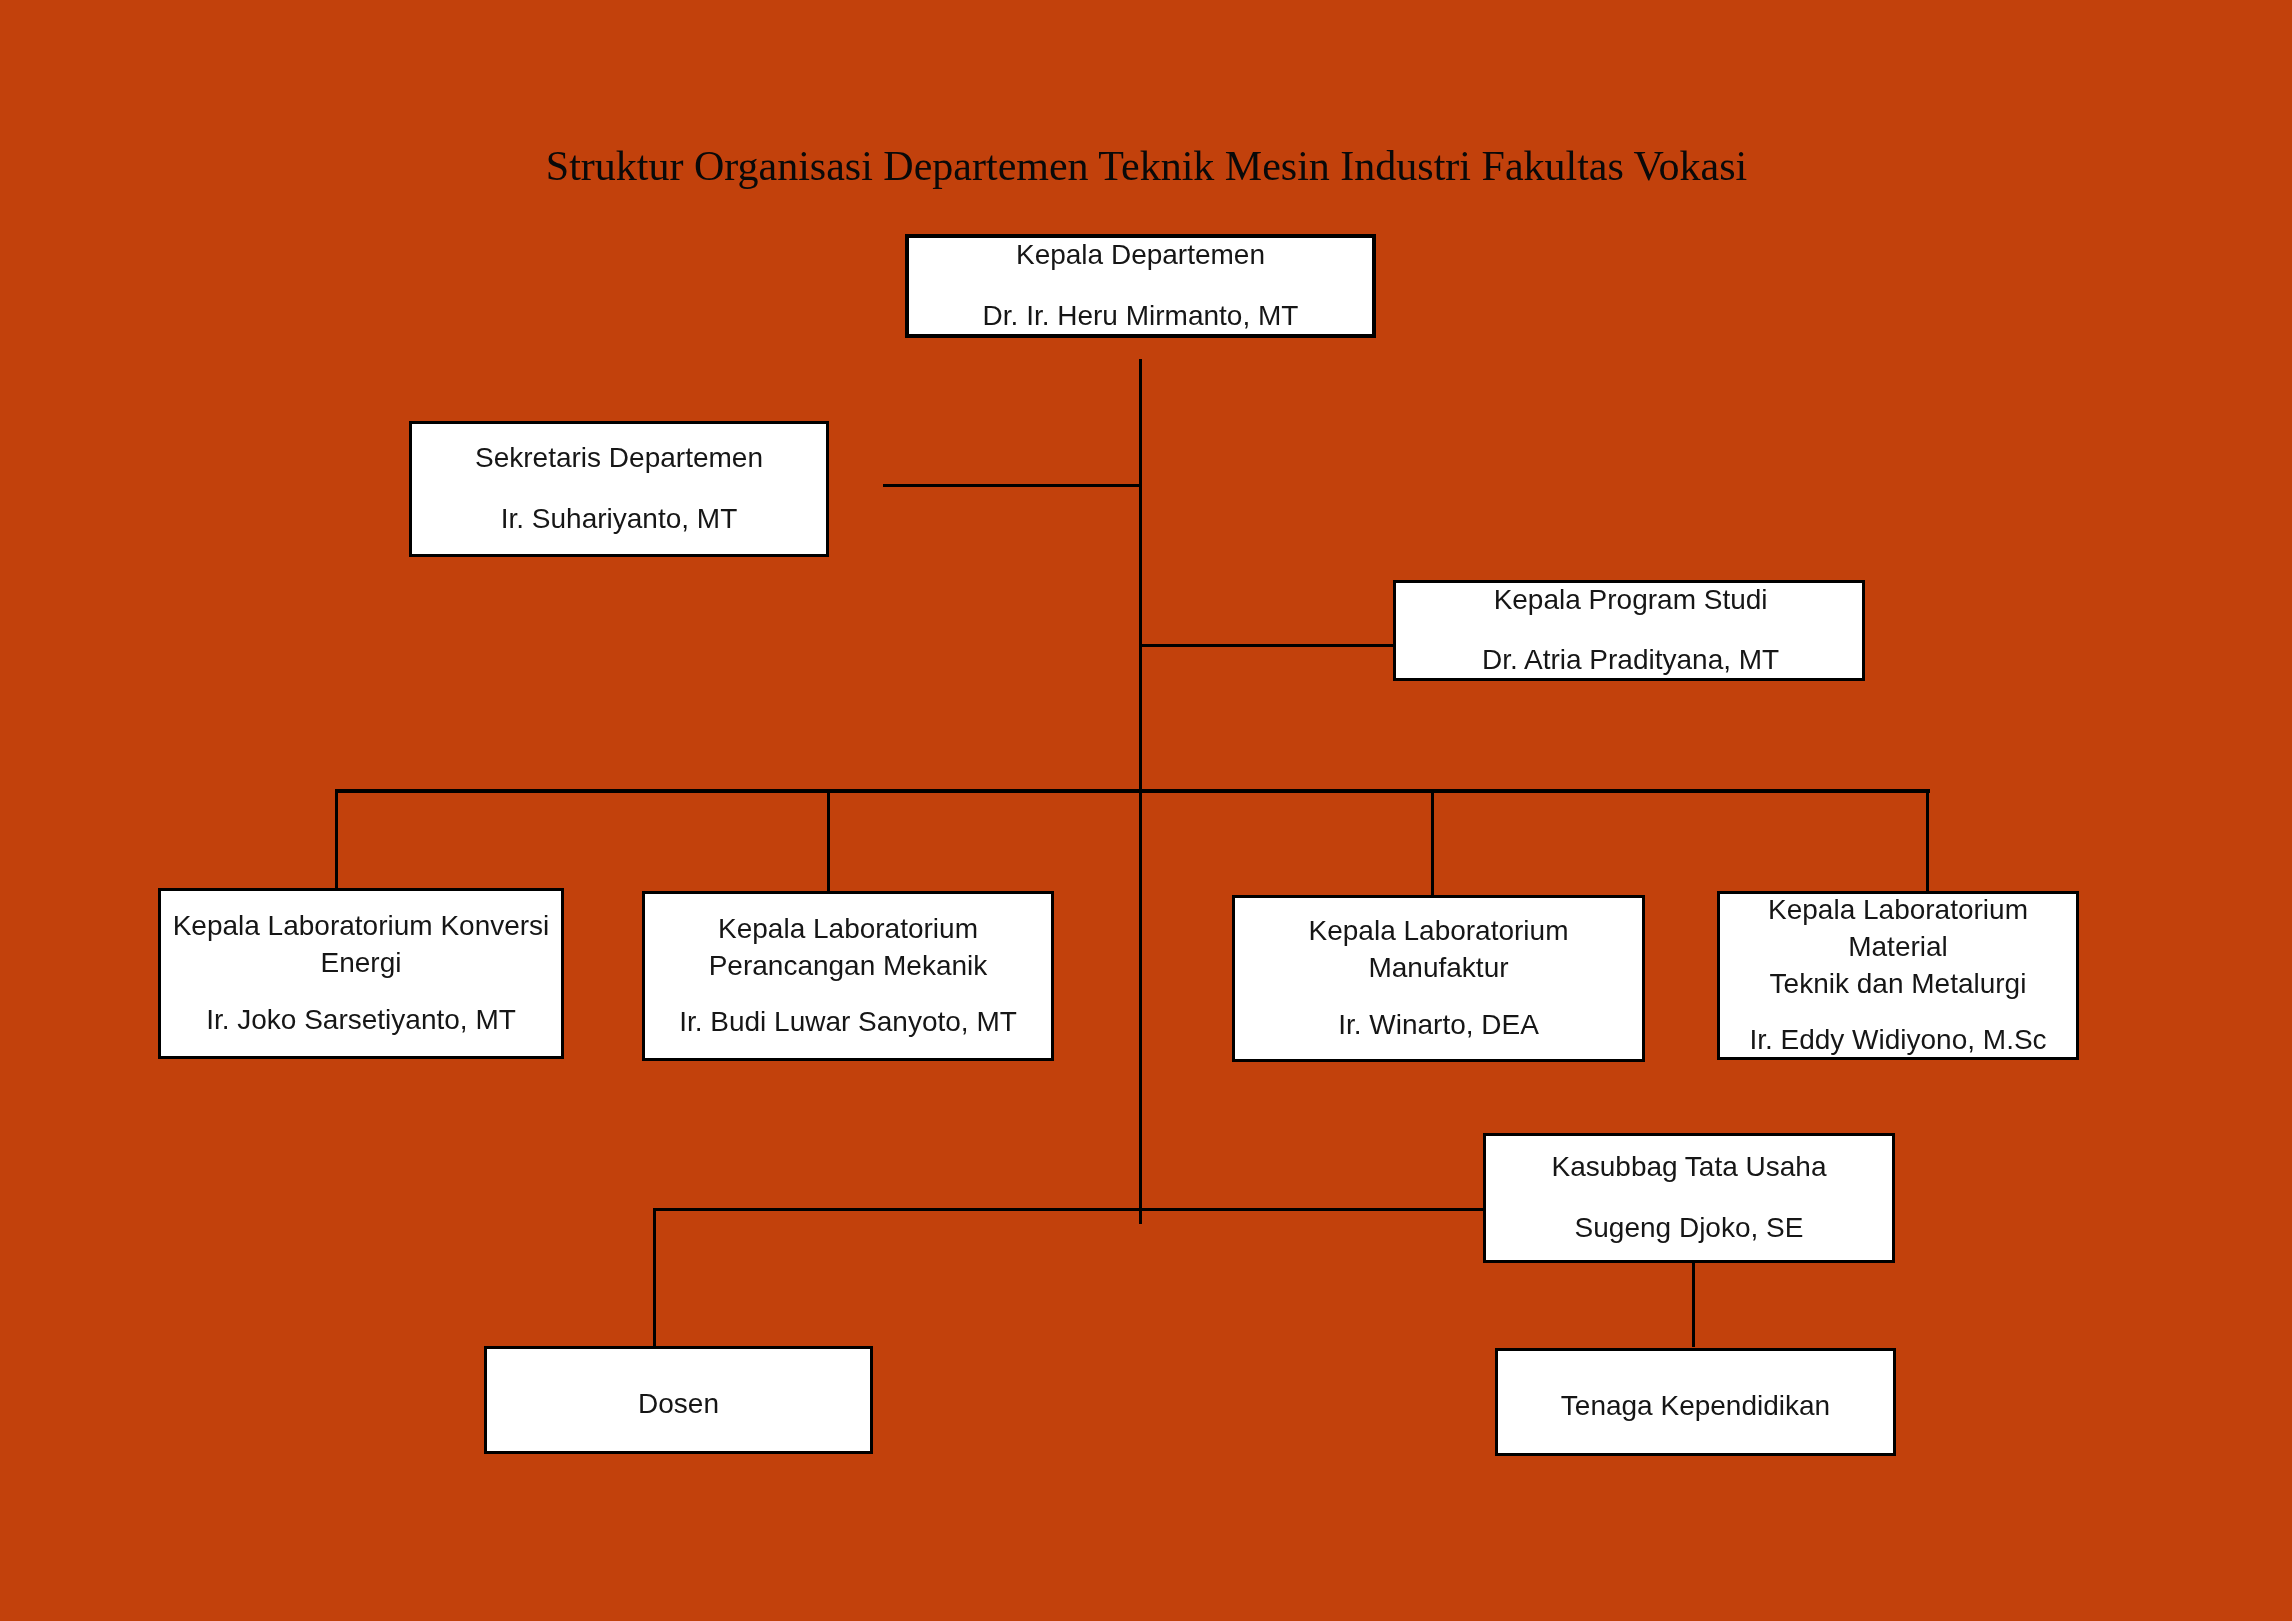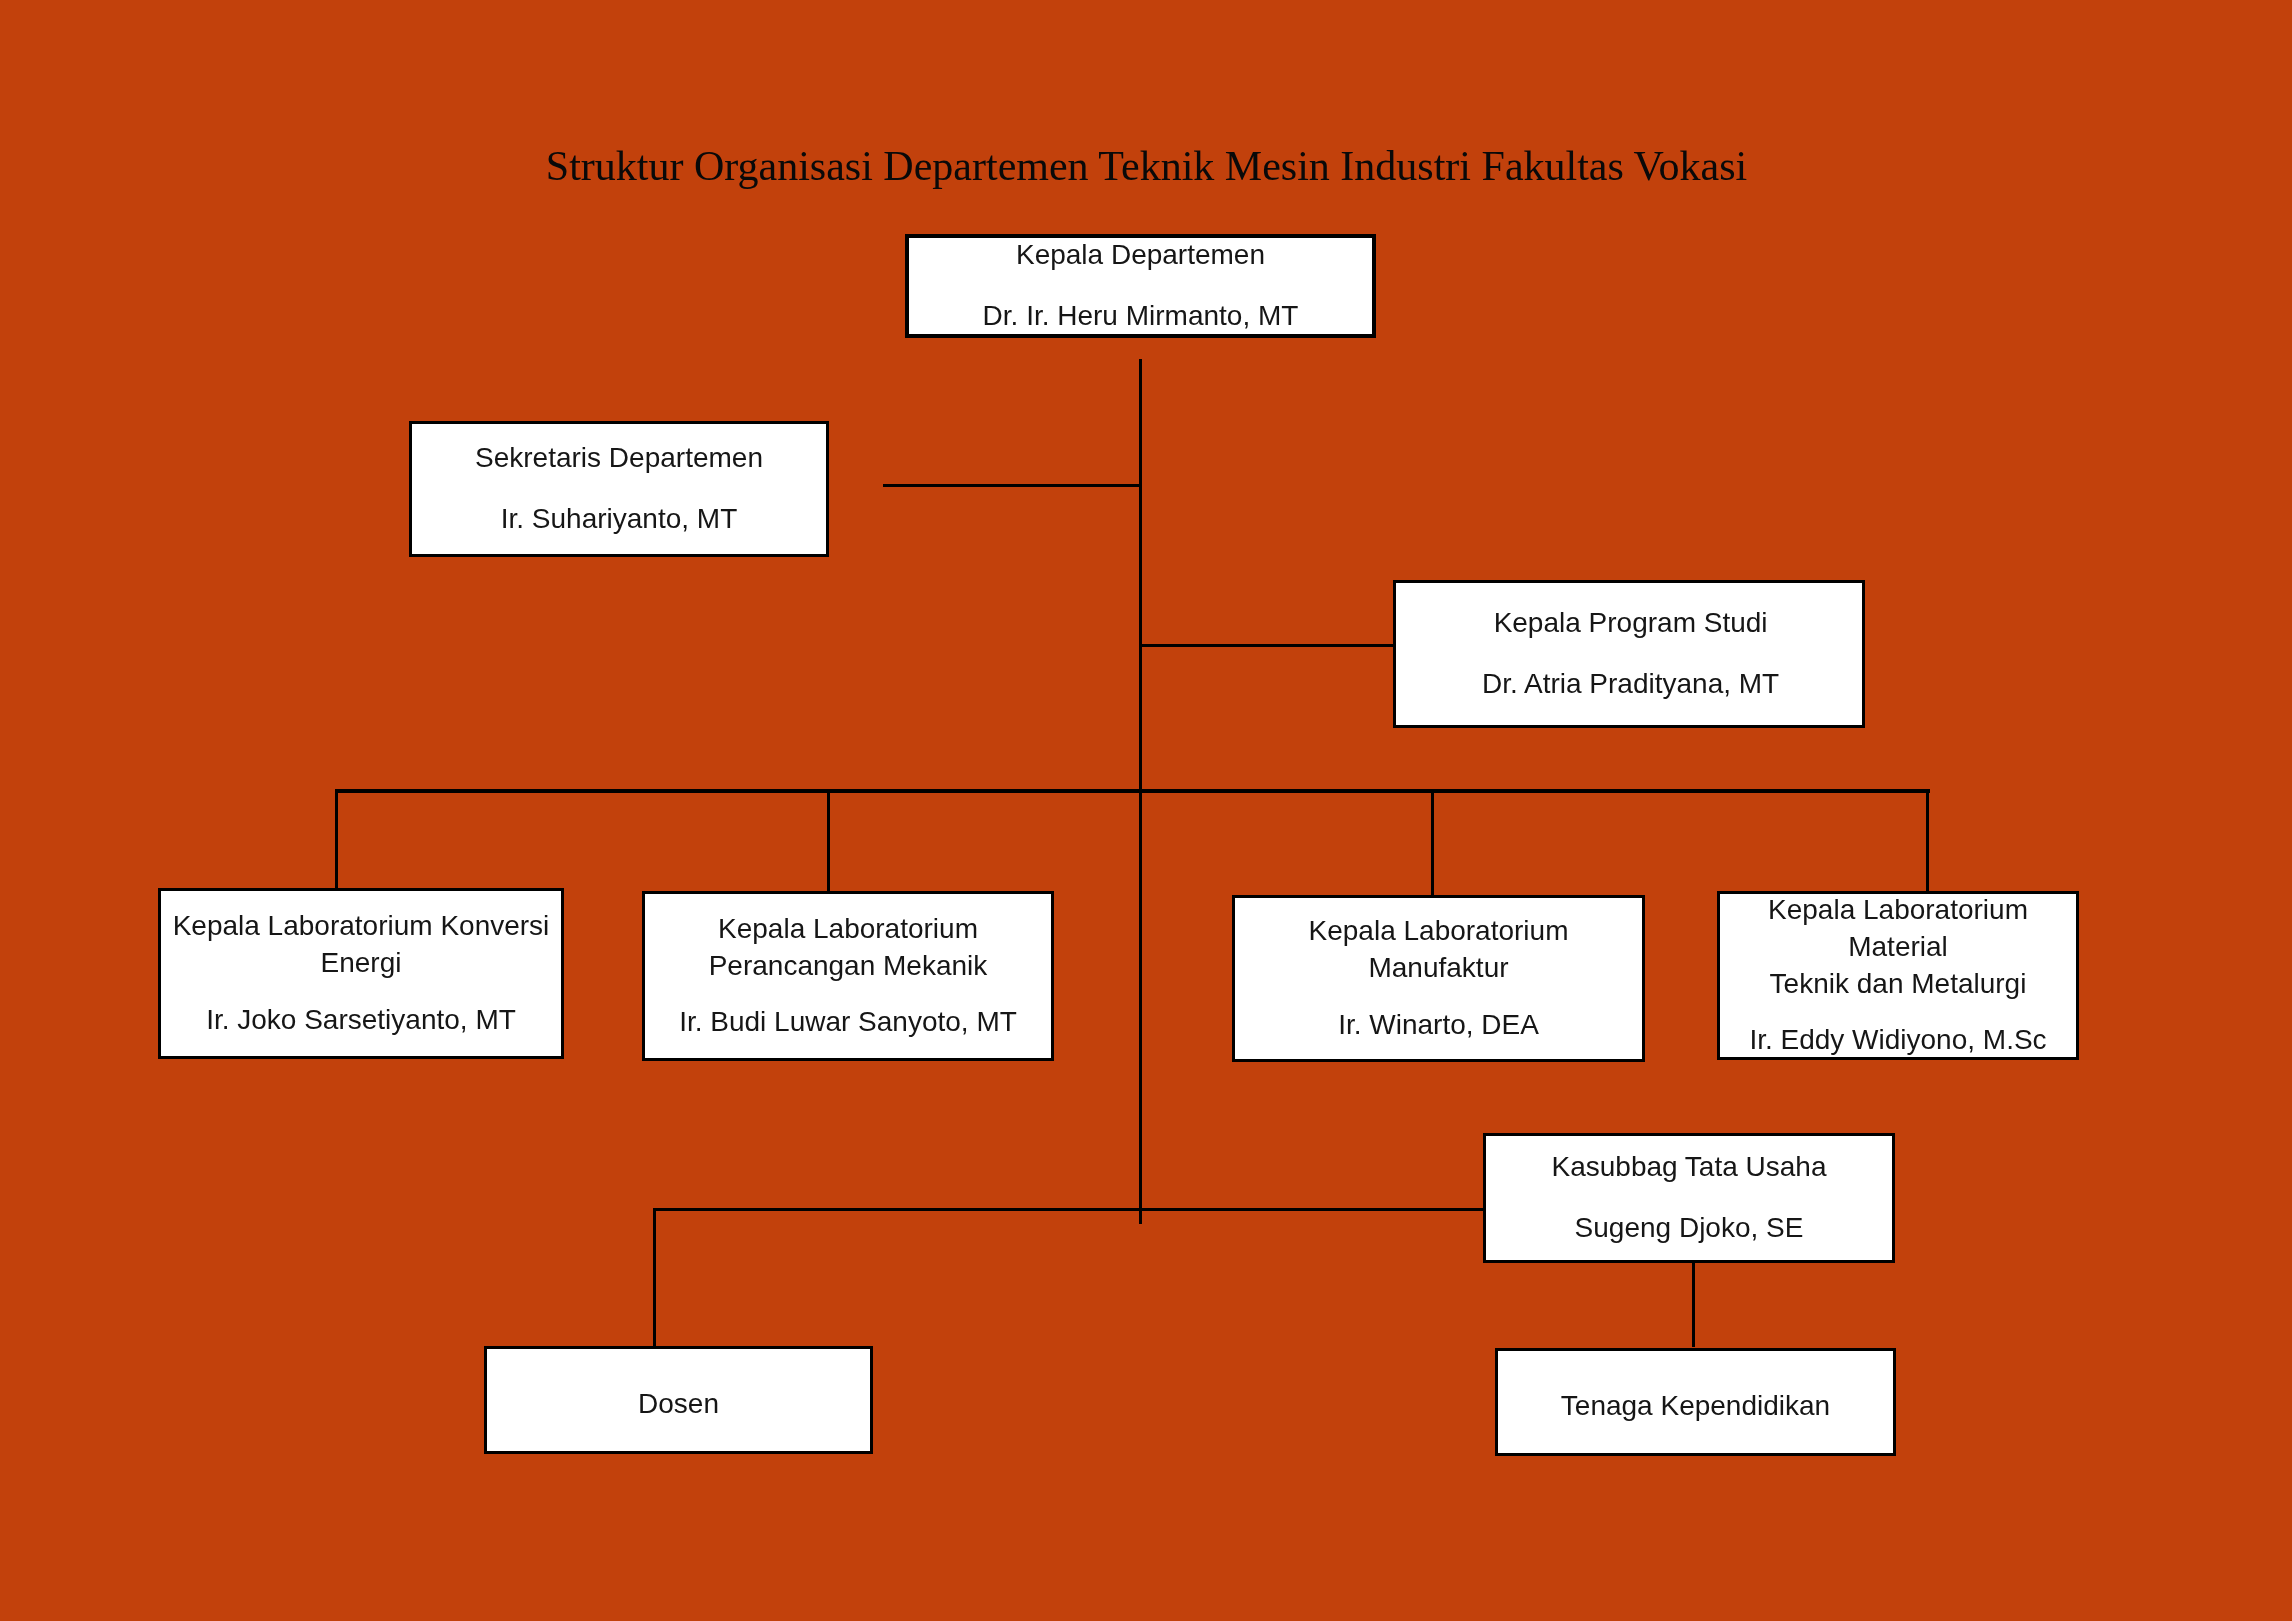--- a/index.html
+++ b/index.html
@@ -46,21 +46,21 @@
     padding-top: 37px;
   }
   
   .line {
     position: absolute;
     background: #000000;
   }
   
   #n-kepala      { left: 905px;  top: 222px;  width: 471px; height: 104px; margin-top: 12px; }
   #n-sekretaris  { left: 409px;  top: 421px;  width: 420px; height: 136px; }
-  #n-kaprodi     { left: 1393px; top: 580px;  width: 472px; height: 148px; padding-left: 13px; }
+  #n-kaprodi     { left: 1393px; top: 580px;  width: 472px; height: 101px; padding-left: 13px; }
   #n-konversi    { left: 158px;  top: 888px;  width: 406px; height: 171px; gap: 19.6px; }
   #n-perancangan { left: 642px;  top: 891px;  width: 412px; height: 170px; gap: 19.6px; }
   #n-manufaktur  { left: 1232px; top: 895px;  width: 413px; height: 167px; gap: 19.6px; }
   #n-material    { left: 1717px; top: 891px;  width: 362px; height: 169px; gap: 19.6px; }
   #n-kasubbag    { left: 1483px; top: 1133px; width: 412px; height: 130px; }
   #n-dosen       { left: 484px;  top: 1346px; width: 389px; height: 108px; }
   #n-tenaga      { left: 1495px; top: 1348px; width: 401px; height: 108px; }
   
   #l-center      { left: 1139px; top: 359px;  width: 2.9px;    height: 865px; }
   #l-sekretaris  { left: 883px;  top: 484px;  width: 257px;  height: 2.9px;  }

